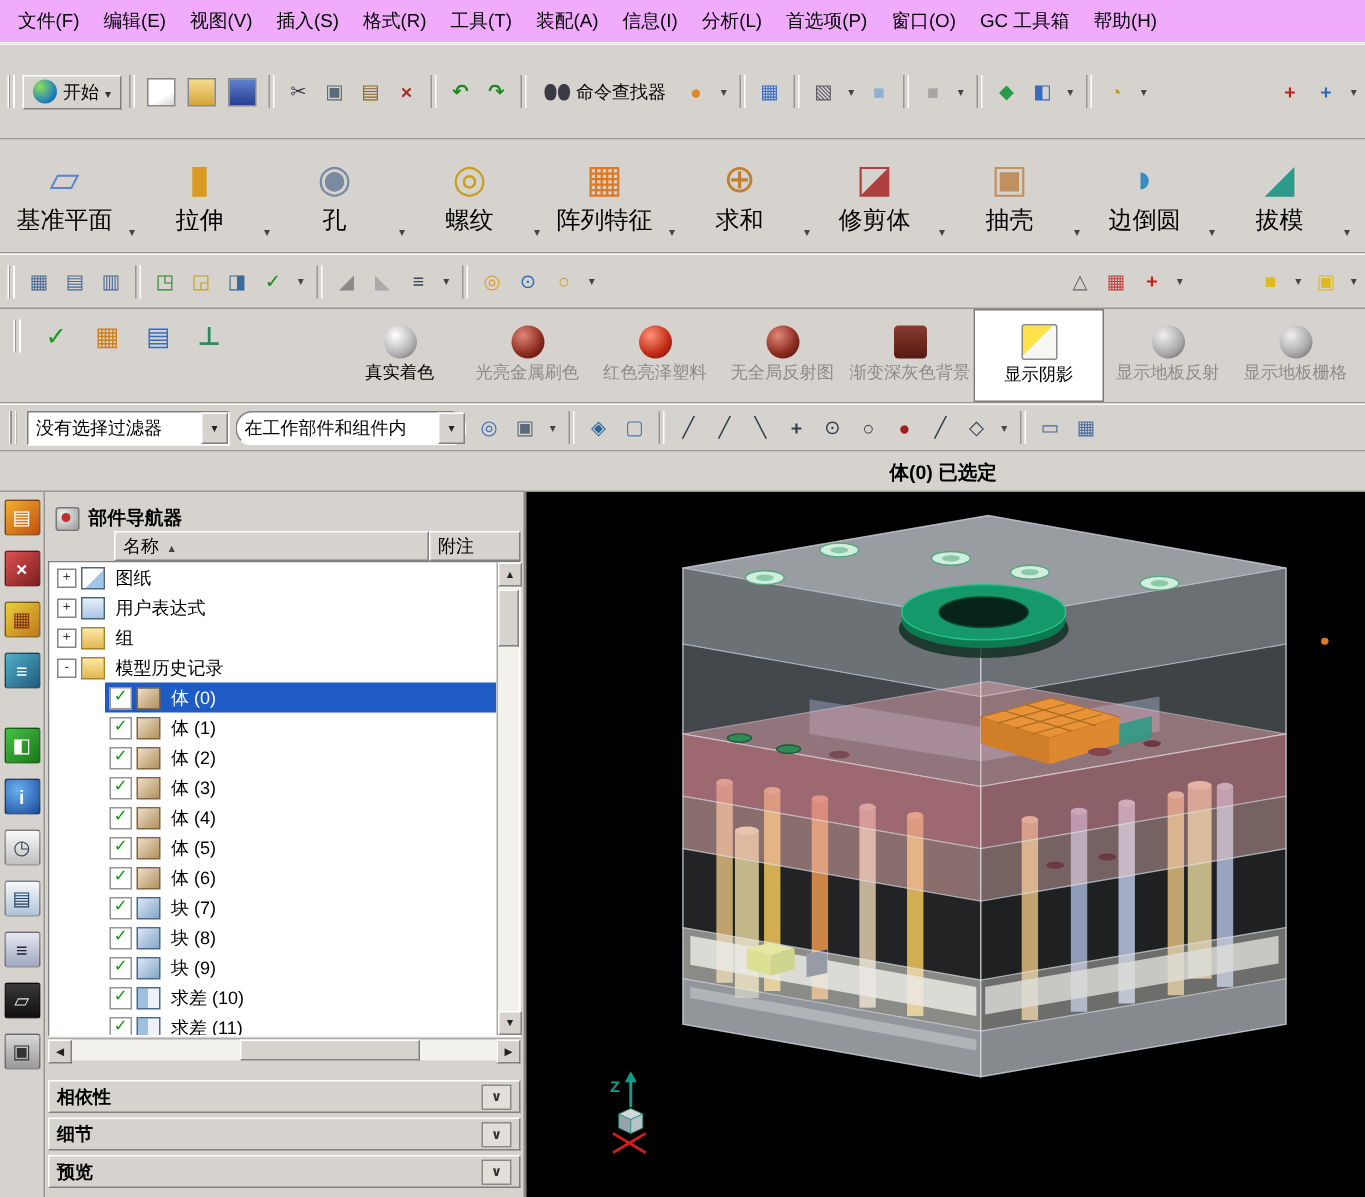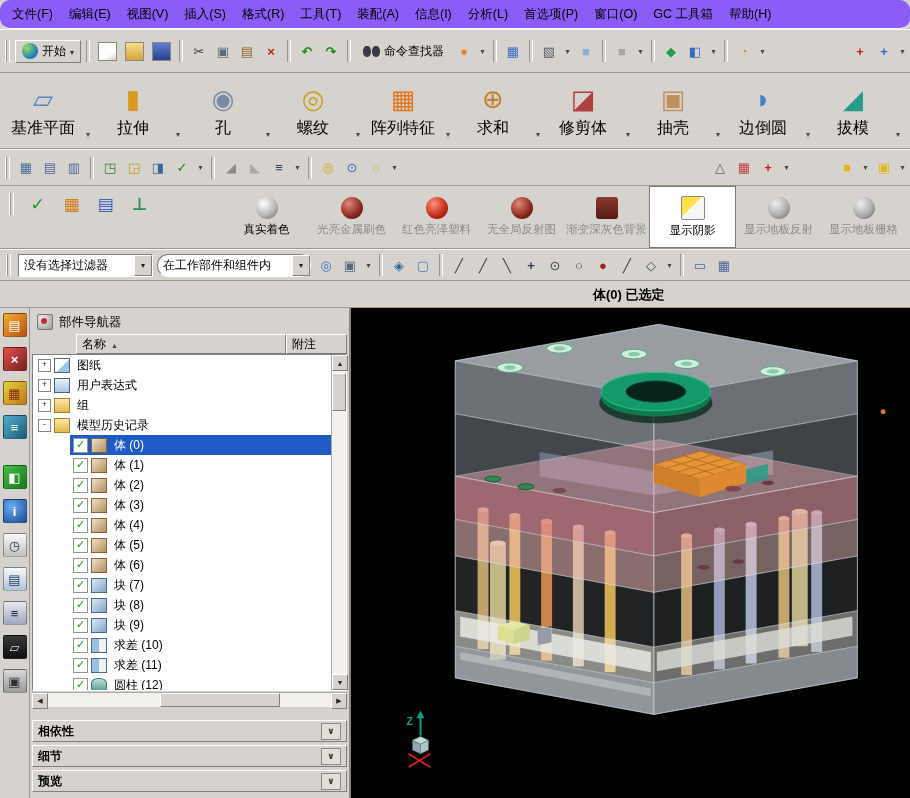--- a/index.html
+++ b/index.html
@@ -17,26 +17,26 @@
   .tbico.framed{width:17px;height:17px;border:1px solid #8a8a86;margin:0 3px;}
   .tbico.caret{width:11px;font-size:8px;color:#444;}
   .tbico.sep{width:2px;height:22px;border-left:1px solid #9a968f;border-right:1px solid #ffffff;margin:0 3px;}
   .tbico.big{width:27px;height:27px;font-size:17px;}
   .boldg{font-weight:bold;}
   .flexspace{flex:1 1 auto;}
   .space24{width:40px;flex:none;}
   .icons{display:flex;align-items:center;gap:2px;}
 
   
-  .menubar{height:28px;display:flex;align-items:center;padding:0 4px;background:#8b5cf6;
-           border-bottom:1px solid #ffffff;flex:none;border-radius:10px;}
+  .menubar{height:28px;display:flex;align-items:center;padding:0 4px;background:#f0abfc;
+           border-bottom:1px solid #ffffff;flex:none;}
   .menu-item{padding:4px 8px;white-space:nowrap;font-size:12.5px;}
 
   
-  .tb-main{height:34px;gap:2px;padding:4px 2px;}
+  .tb-main{height:34px;gap:2px;padding:14px 2px;}
   .start-btn{display:flex;align-items:center;gap:4px;padding:2px 6px;flex:none;
              border:1px solid;border-color:#fff #808080 #808080 #fff;background:#d6d3ce;}
   .globe{width:16px;height:16px;border-radius:50%;flex:none;
          background:radial-gradient(circle at 30% 30%,#8fe05a,#1a7ac0 70%,#0a3a70);}
   .dcaret::after{content:"▾";font-size:8px;color:#333;}
   .cmdfinder{display:flex;align-items:center;gap:5px;padding:2px 7px;flex:none;white-space:nowrap;}
   .binoc{width:8px;height:11px;background:#3a3a44;border-radius:45%;box-shadow:9px 0 0 #3a3a44;margin-right:8px;}
 
   
   .ribbon{height:73px;display:flex;align-items:stretch;background:#d6d3ce;padding:1px 4px;
@@ -90,21 +90,21 @@
 
   .resbar{width:29px;flex:none;background:#d6d3ce;border-right:1px solid #9a968f;
           display:flex;flex-direction:column;align-items:center;padding-top:5px;gap:10px;}
   .res-ico{width:22px;height:22px;border-radius:2px;border:1px solid rgba(0,0,0,.35);flex:none;
            display:flex;align-items:center;justify-content:center;font-size:13px;font-weight:bold;}
   .gap-top{margin-top:16px;}
 
   
   .navigator{width:315px;flex:none;display:flex;flex-direction:column;background:#d6d3ce;
              border-right:2px solid #8a867f;padding:2px 2px 6px 2px;min-height:0;}
-  .nav-title{height:24px;flex:none;display:flex;align-items:center;gap:6px;padding:0 5px;font-weight:normal;font-size:12.5px;}
+  .nav-title{height:24px;flex:none;display:flex;align-items:flex-end;gap:6px;padding:0 5px;font-weight:bold;font-size:12.5px;}
   .nav-title-icon{width:14px;height:14px;border-radius:2px;border:1px solid #777;flex:none;
         background:radial-gradient(circle at 30% 30%,#f0f0f0,#9a9a9a);position:relative;}
   .nav-title-icon::after{content:"";position:absolute;left:3px;top:3px;width:6px;height:6px;border-radius:50%;background:#c03030;}
   .nav-cols{height:20px;flex:none;display:flex;padding-left:44px;}
   .col-name{width:198px;flex:none;display:flex;align-items:center;gap:5px;padding:0 5px;background:#d6d3ce;
             border:1px solid;border-color:#fff #808080 #808080 #fff;}
   .col-note{flex:1;display:flex;align-items:center;padding:0 5px;background:#d6d3ce;
             border:1px solid;border-color:#fff #808080 #808080 #fff;}
   .sort::after{content:"▲";font-size:7px;color:#444;}
   .tree-wrap{flex:1;display:flex;min-height:0;background:#fff;

